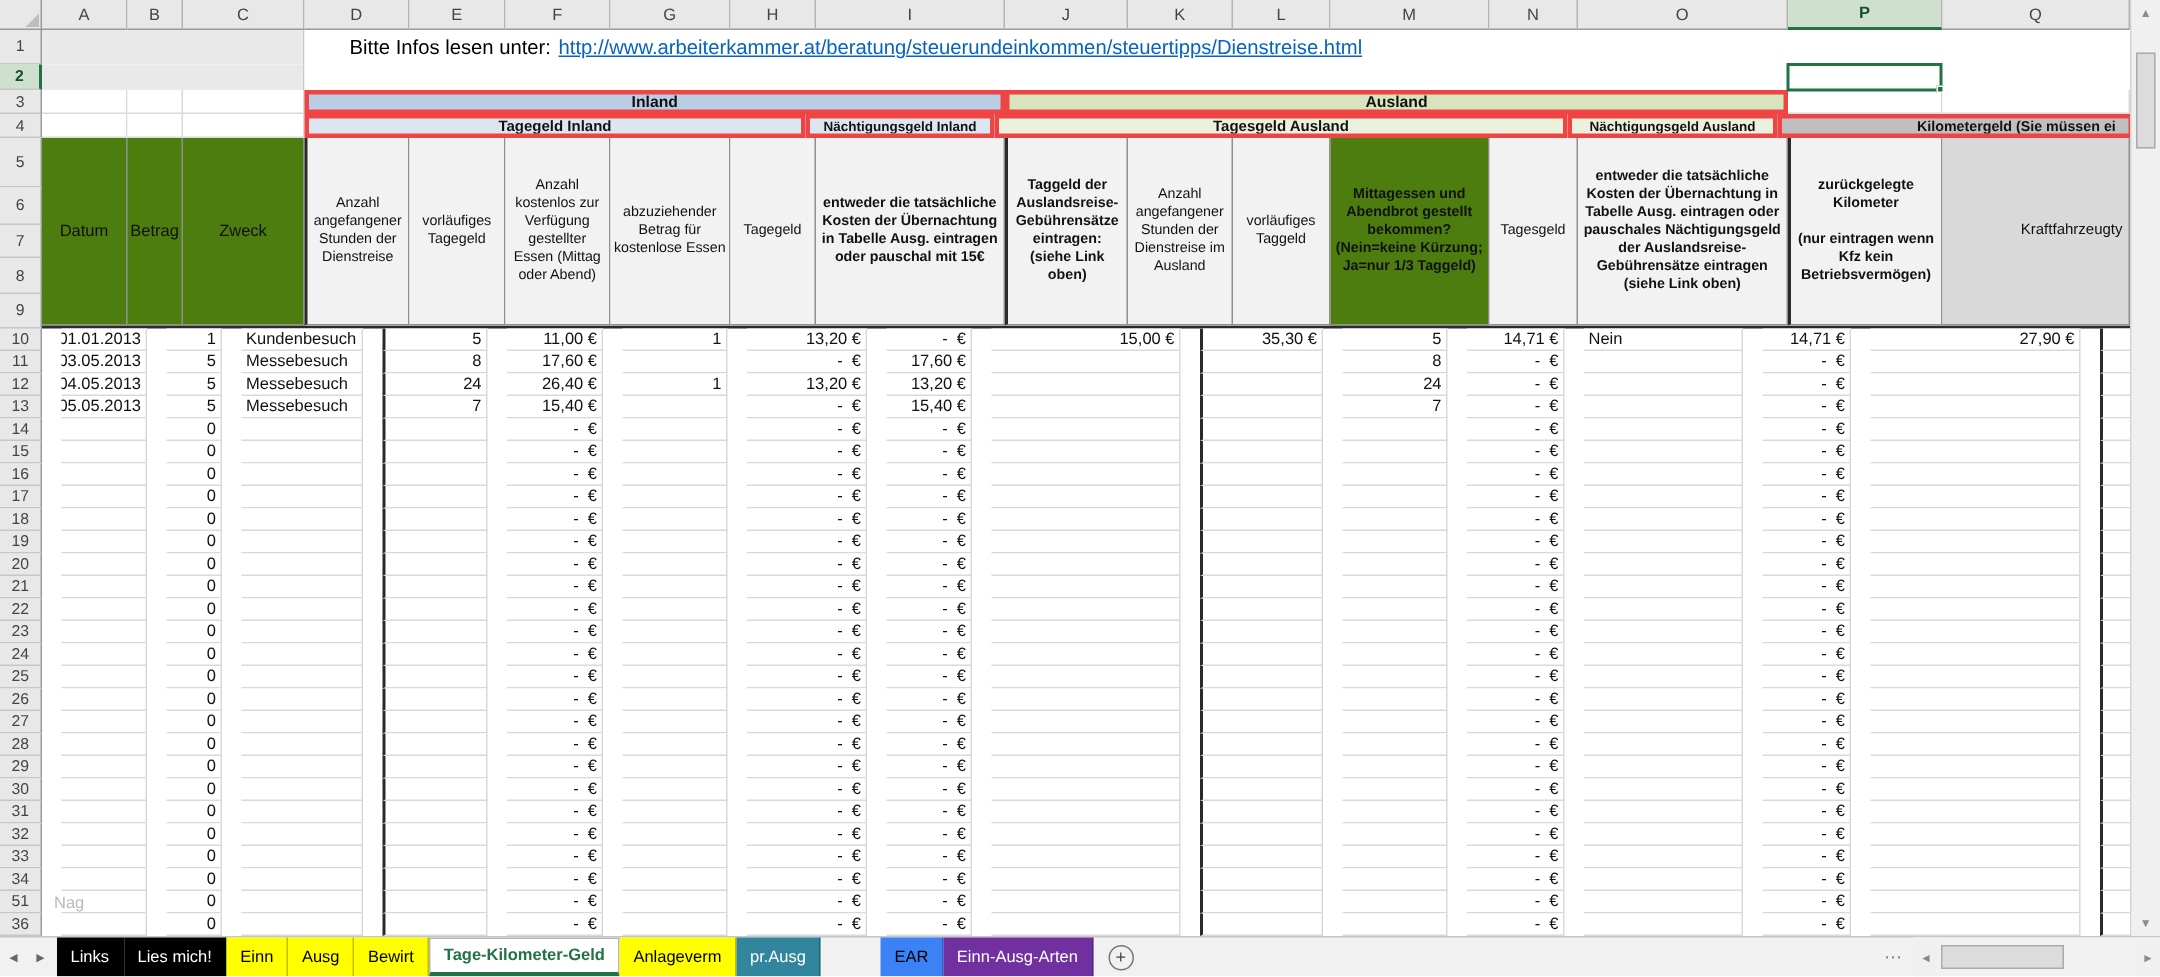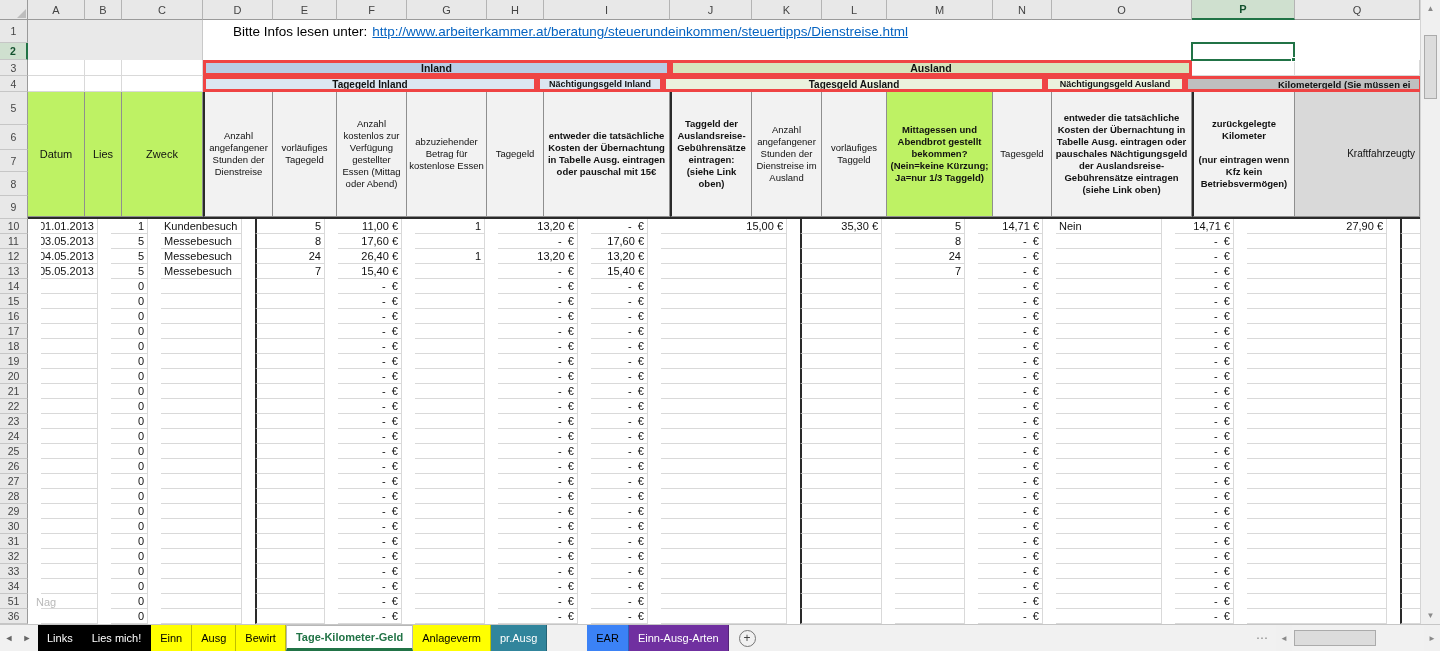--- a/index.html
+++ b/index.html
@@ -57,21 +57,21 @@
   .band.bndKM { width:237px; background:var(--km-band,#bfbfbf); font-size:9.5px; justify-content:flex-start; padding-left:90px; }
 
   
   .hblock { height:127px; border-bottom:2px solid #2a2a2a; }
   .hnumcol { width:28px; flex:none; display:flex; flex-direction:column; }
   .hnumcol .rh { width:28px; }
   .hn5{height:33px}.hn6{height:25px}.hn7{height:22px}.hn8{height:24px}.hn9{height:23px}
   .hcell { flex:none; background:#f2f2f2; border-right:1px solid #8f8f8f; border-bottom:1px solid #8f8f8f;
     font-size:9.5px; line-height:12px; color:#111; text-align:center; padding:2px 2px;
     display:flex; align-items:center; justify-content:center; overflow:hidden; }
-  .hcell.white { background:#bef264; }
+  .hcell.white { background:#4d7c0f; }
   .hcell.dark { background:#d9d9d9; }
   .hcell.b { font-weight:bold; }
   .hcell.simple { font-size:11px; }
   .hcell.cP { white-space:pre-line; }
   .hcell.cQ { justify-content:flex-end; white-space:nowrap; font-size:10px; padding-right:4px; }
 
   
   .watermark { position:absolute; left:36px; top:596px; font-size:11px; color:#b9b9b9; pointer-events:none; z-index:4; }
 
   
@@ -172,21 +172,21 @@
 
     <div class="flexrow hblock">
       <div class="hnumcol">
         <div class="rh hn5">5</div>
         <div class="rh hn6">6</div>
         <div class="rh hn7">7</div>
         <div class="rh hn8">8</div>
         <div class="rh hn9">9</div>
       </div>
       <div class="hcell cA white simple">Datum</div>
-      <div class="hcell cB white simple">Lies</div>
+      <div class="hcell cB white simple">Betrag</div>
       <div class="hcell cC white simple">Zweck</div>
       <div class="hcell cD bl2">Anzahl angefangener Stunden der Dienstreise</div>
       <div class="hcell cE">vorläufiges Tagegeld</div>
       <div class="hcell cF">Anzahl kostenlos zur Verfügung gestellter Essen (Mittag oder Abend)</div>
       <div class="hcell cG">abzuziehender Betrag für kostenlose Essen</div>
       <div class="hcell cH">Tagegeld</div>
       <div class="hcell cI b">entweder die tatsächliche Kosten der Übernachtung in Tabelle Ausg. eintragen oder pauschal mit 15€</div>
       <div class="hcell cJ b bl2">Taggeld der Auslandsreise-Gebührensätze eintragen: (siehe Link oben)</div>
       <div class="hcell cK">Anzahl angefangener Stunden der Dienstreise im Ausland</div>
       <div class="hcell cL">vorläufiges Taggeld</div>

